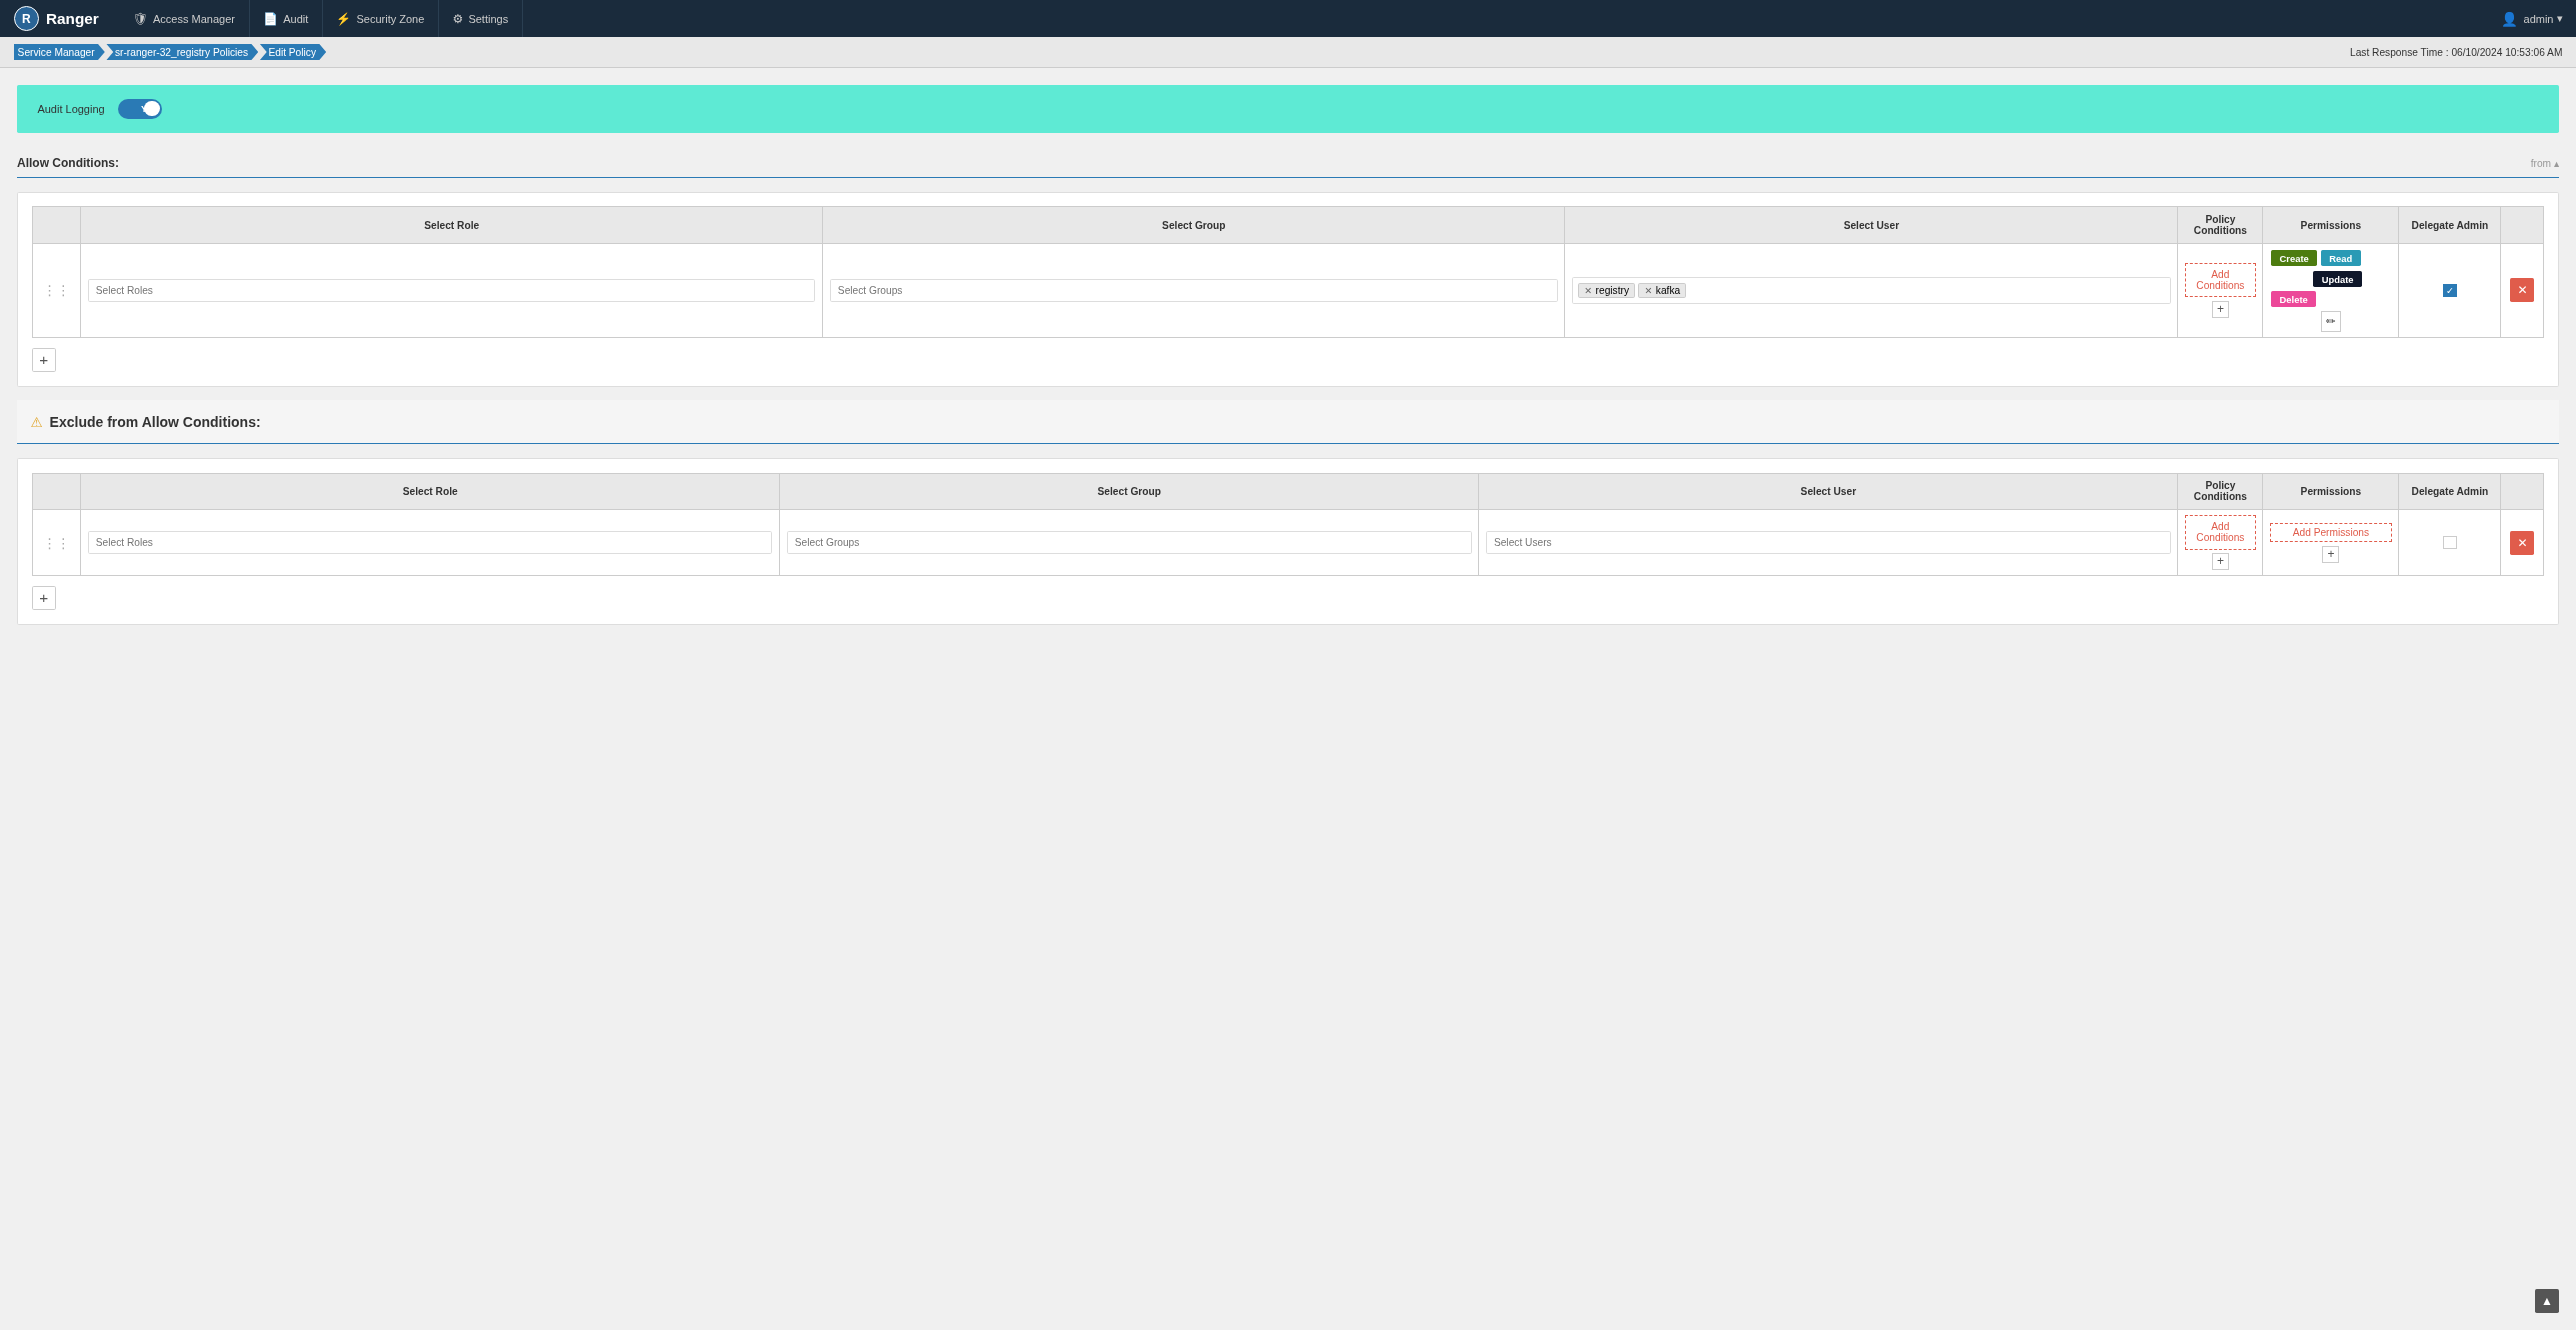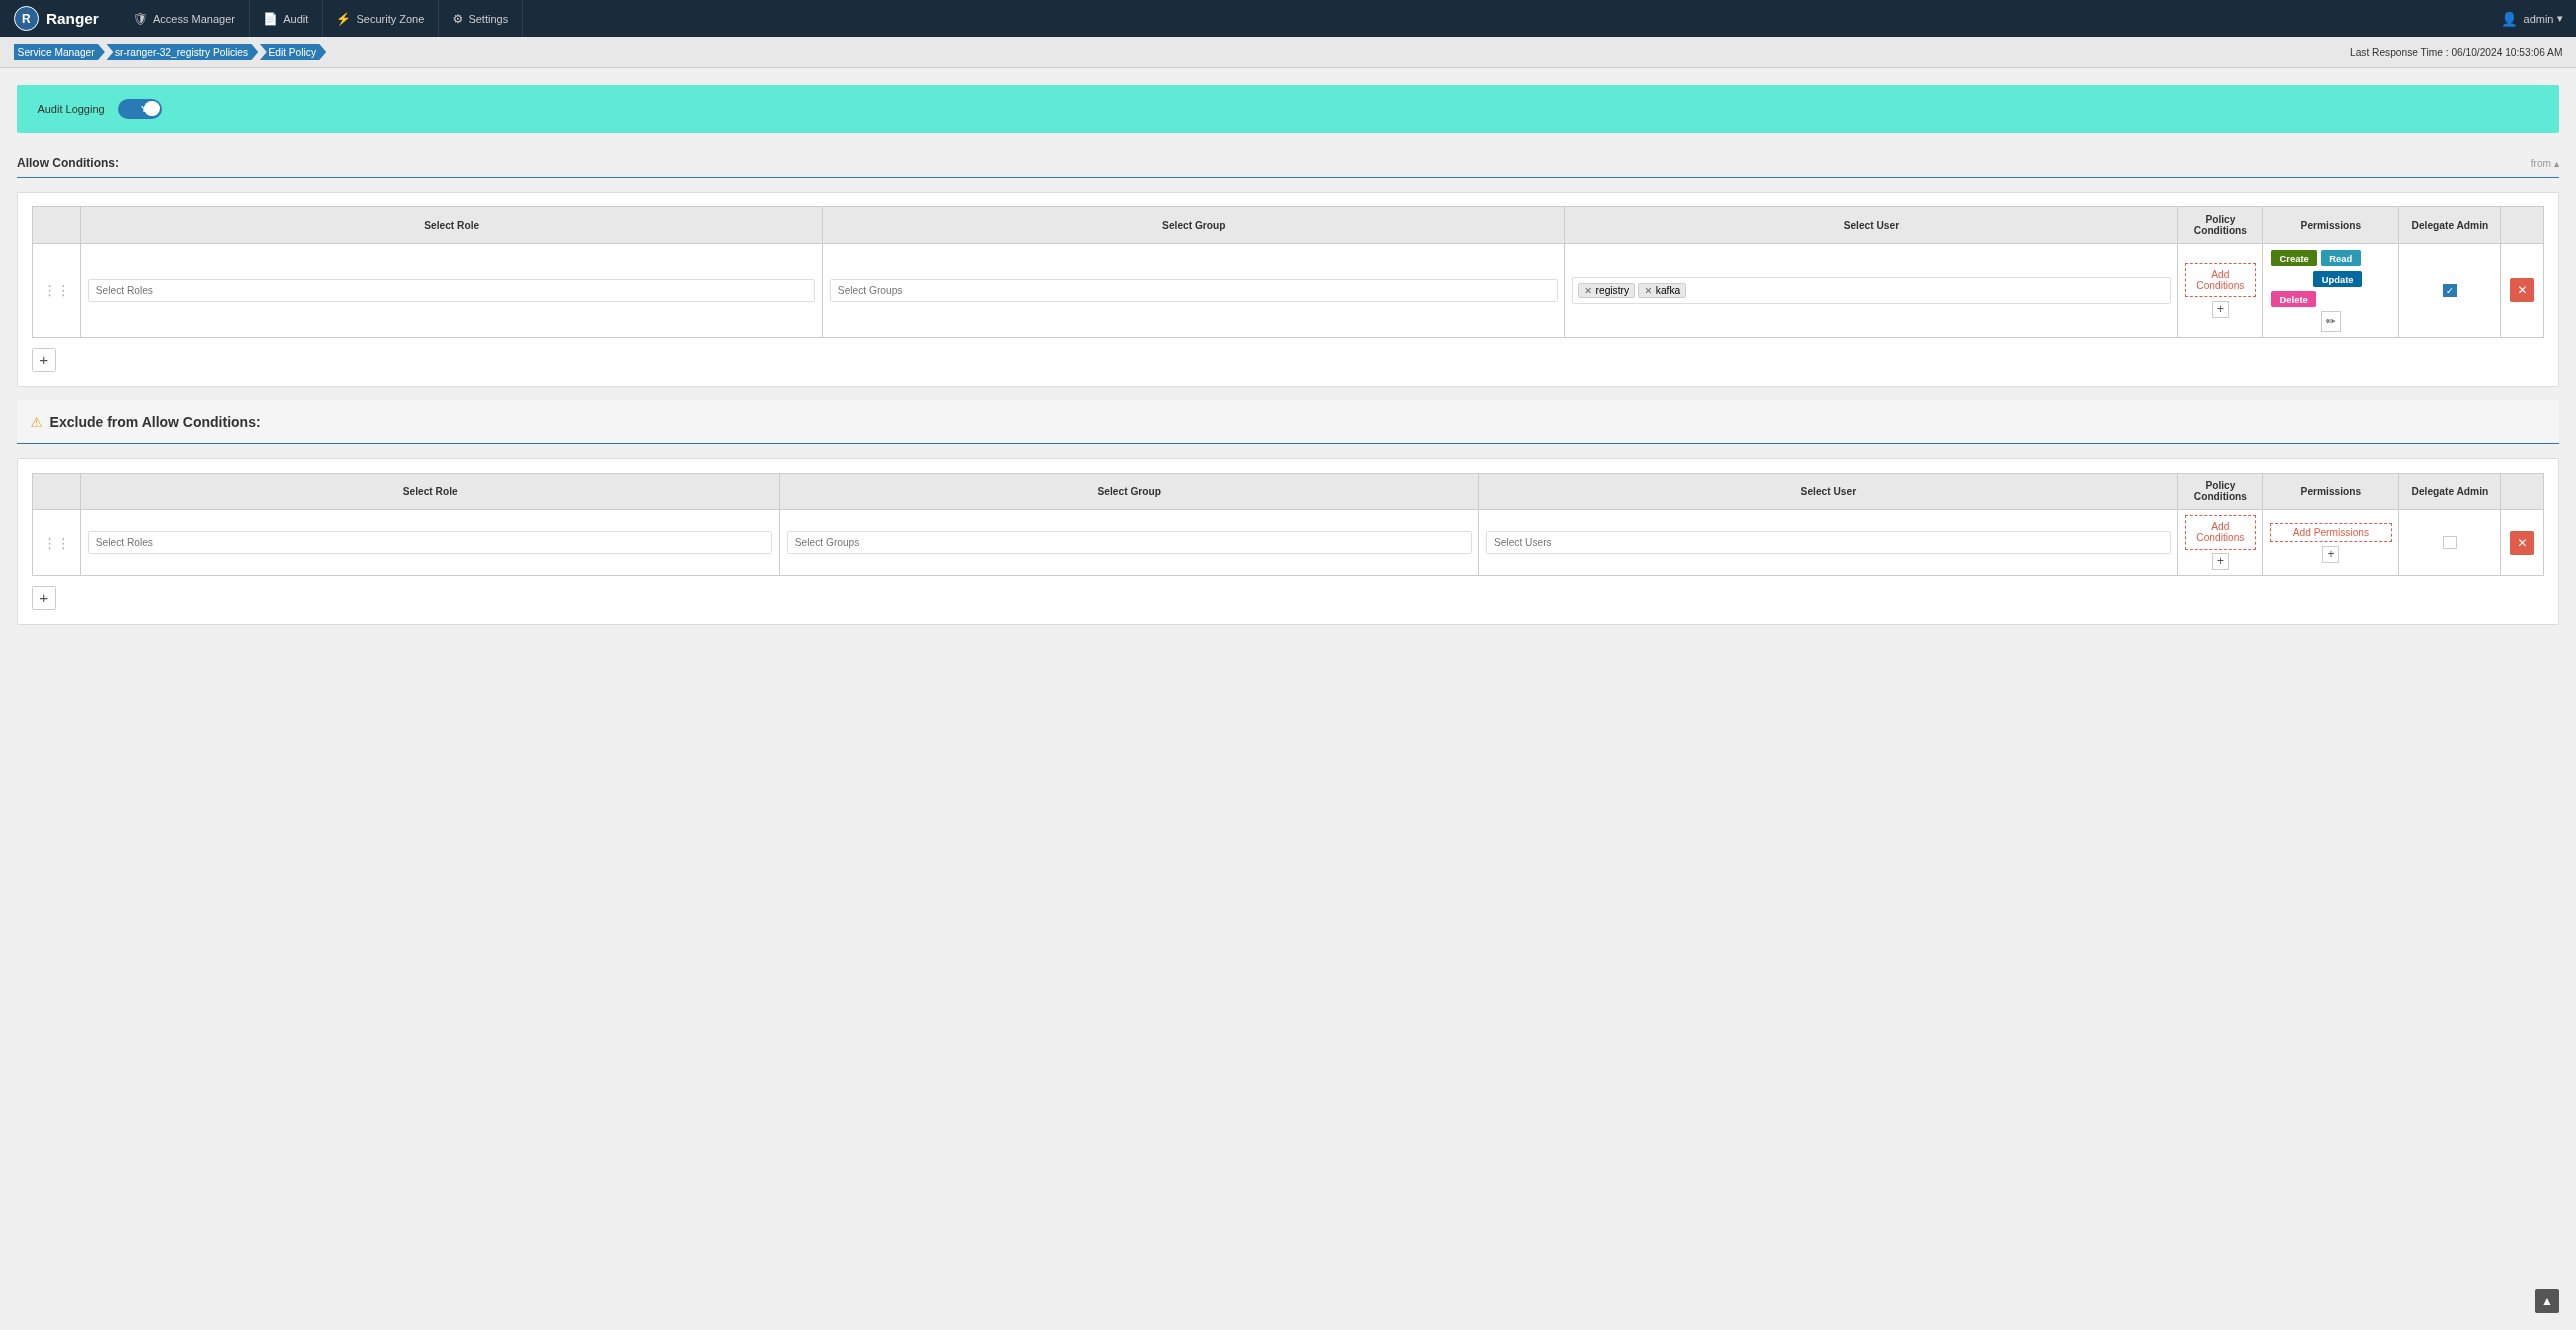--- a/index.html
+++ b/index.html
@@ -135,21 +135,21 @@
     }
 
     
     .perm-btn {
       padding: 2.6px 8.5px; border: none; border-radius: 1.7px;
       font-size: 9.4px; font-weight: bold; cursor: pointer; color: #fff;
       margin: 0.9px;
     }
     .perm-create { background: #4d7c0f; }
     .perm-read { background: #2a9ab5; }
-    .perm-update { background: #0369a1; margin-left: 43px; }
+    .perm-update { background: #0f172a; margin-left: 43px; }
     .perm-delete { background: #ec4899; }
     .perm-row { display: flex; flex-wrap: wrap; gap: 1.7px; margin-bottom: 3.4px; }
     .edit-btn {
       width: 20.4px; height: 20.4px; background: #fff; border: 0.9px solid #ccc;
       display: flex; align-items: center; justify-content: center;
       cursor: pointer; font-size: 11px; margin: 0 auto;
     }
 
     
     .checkbox-blue {

